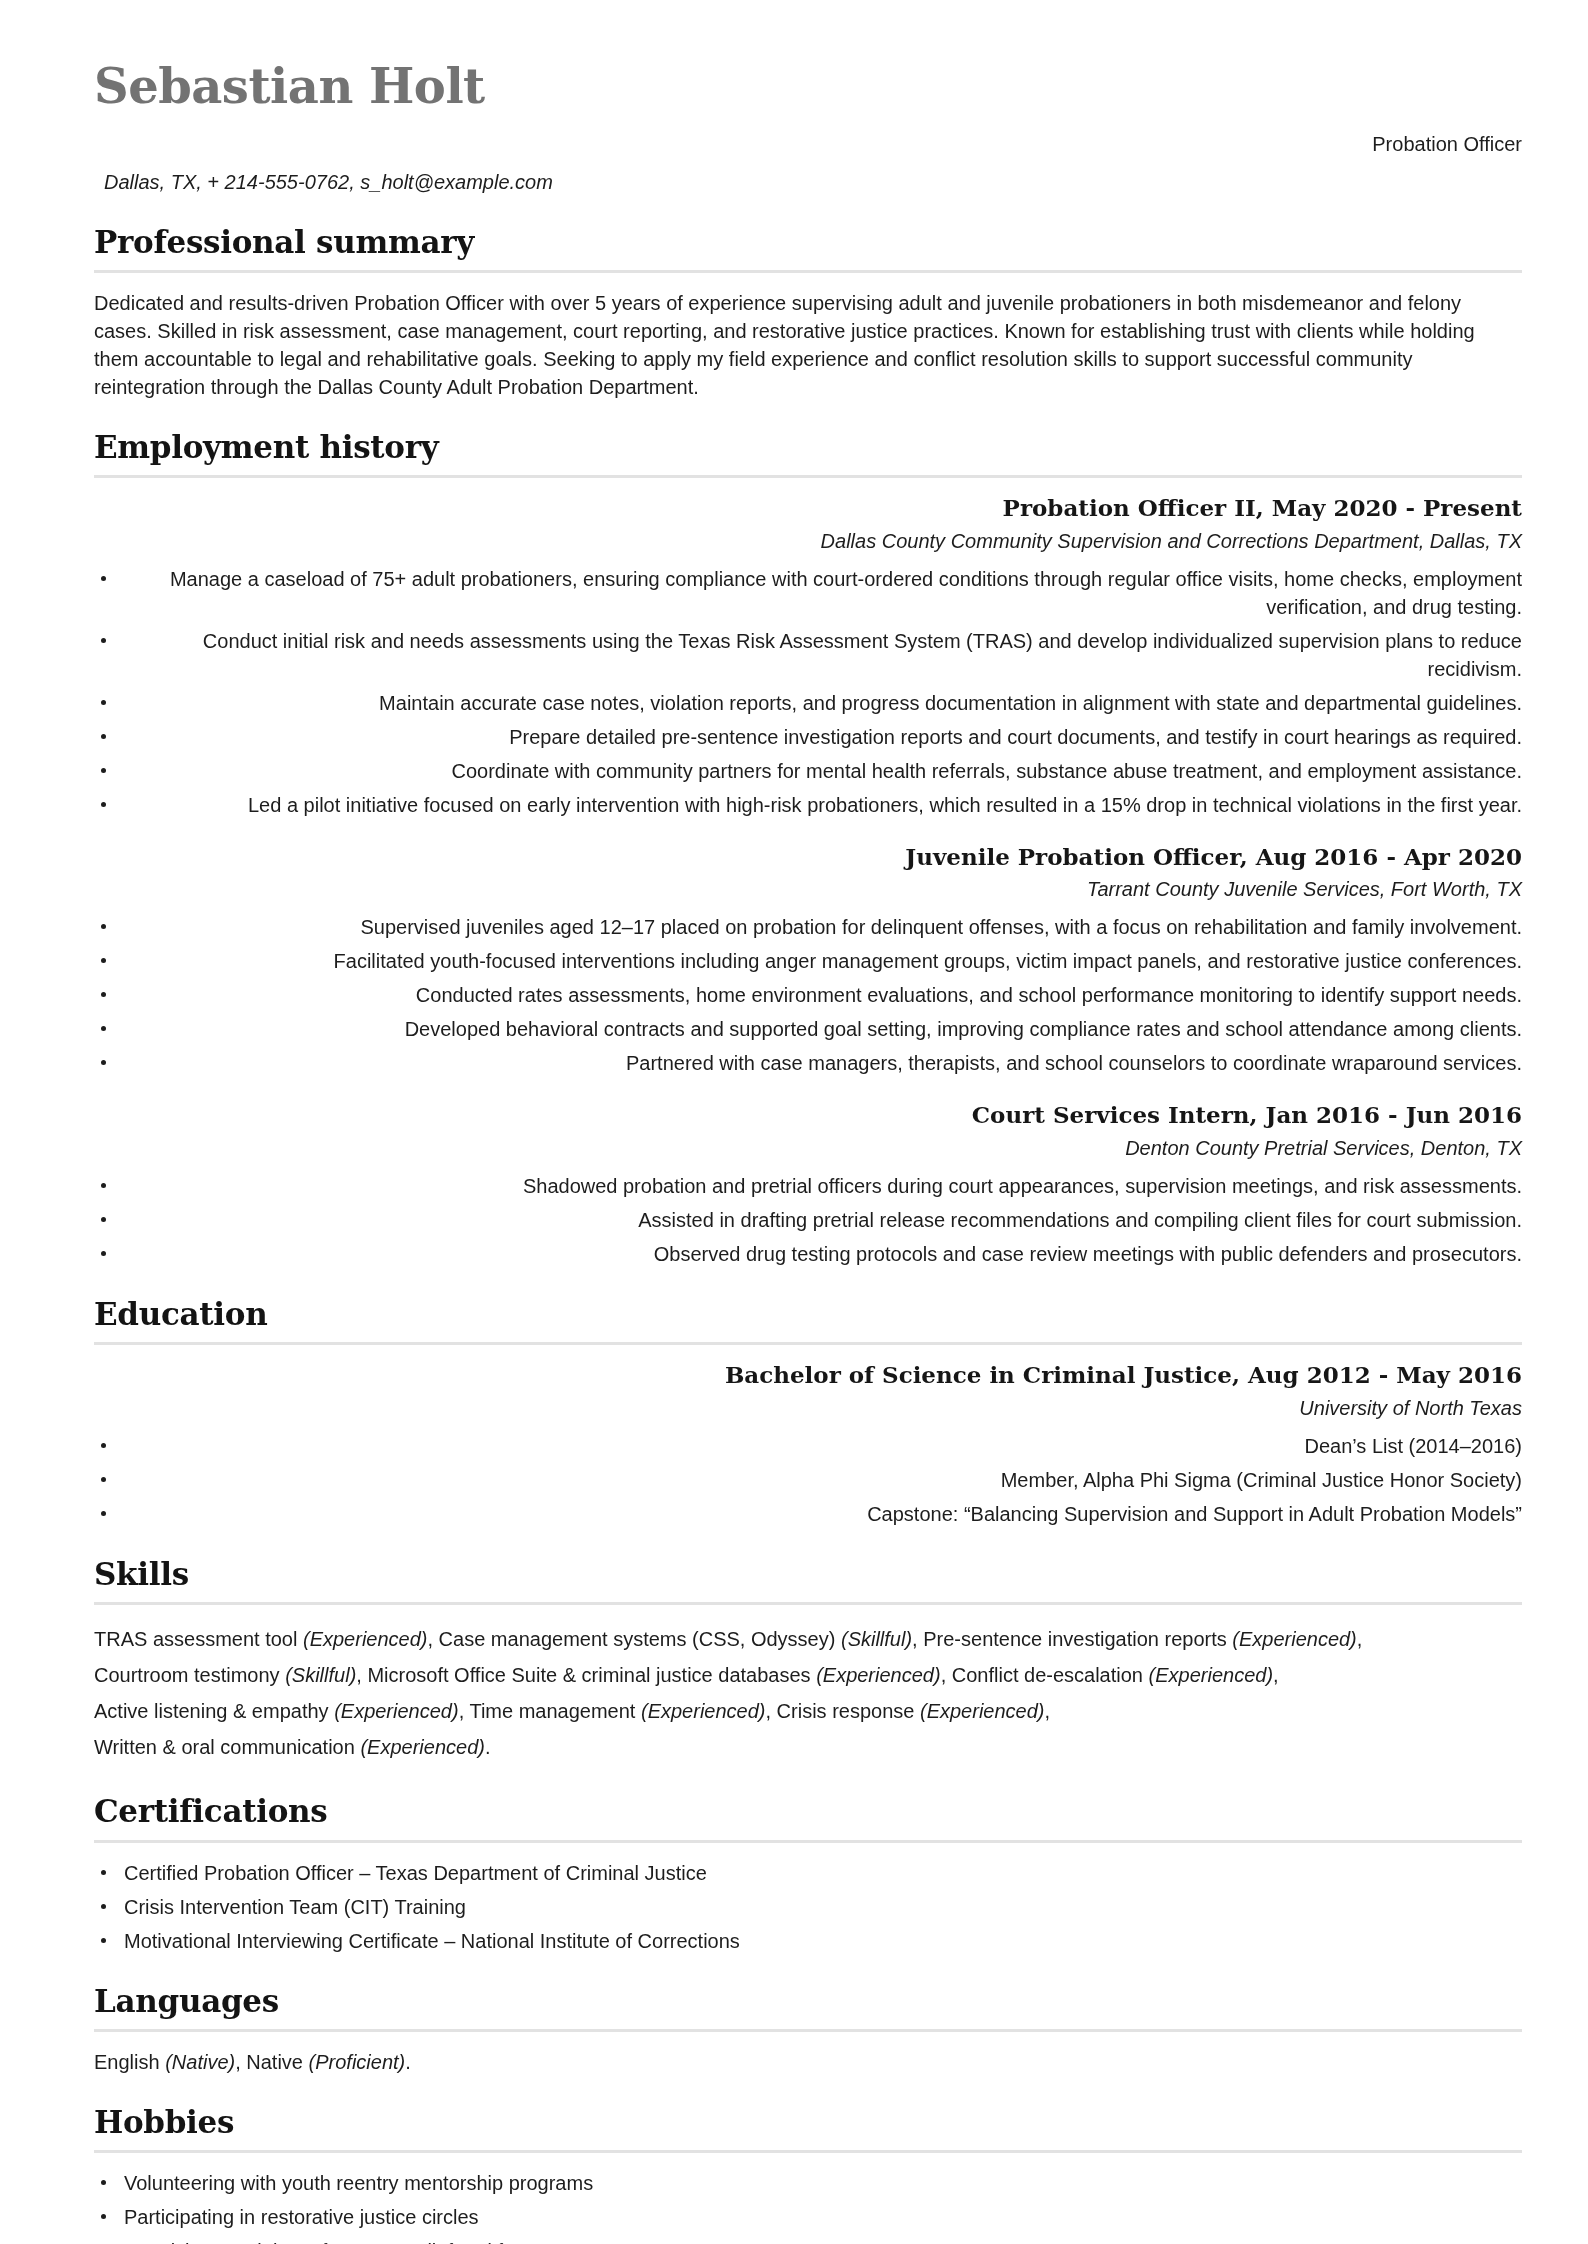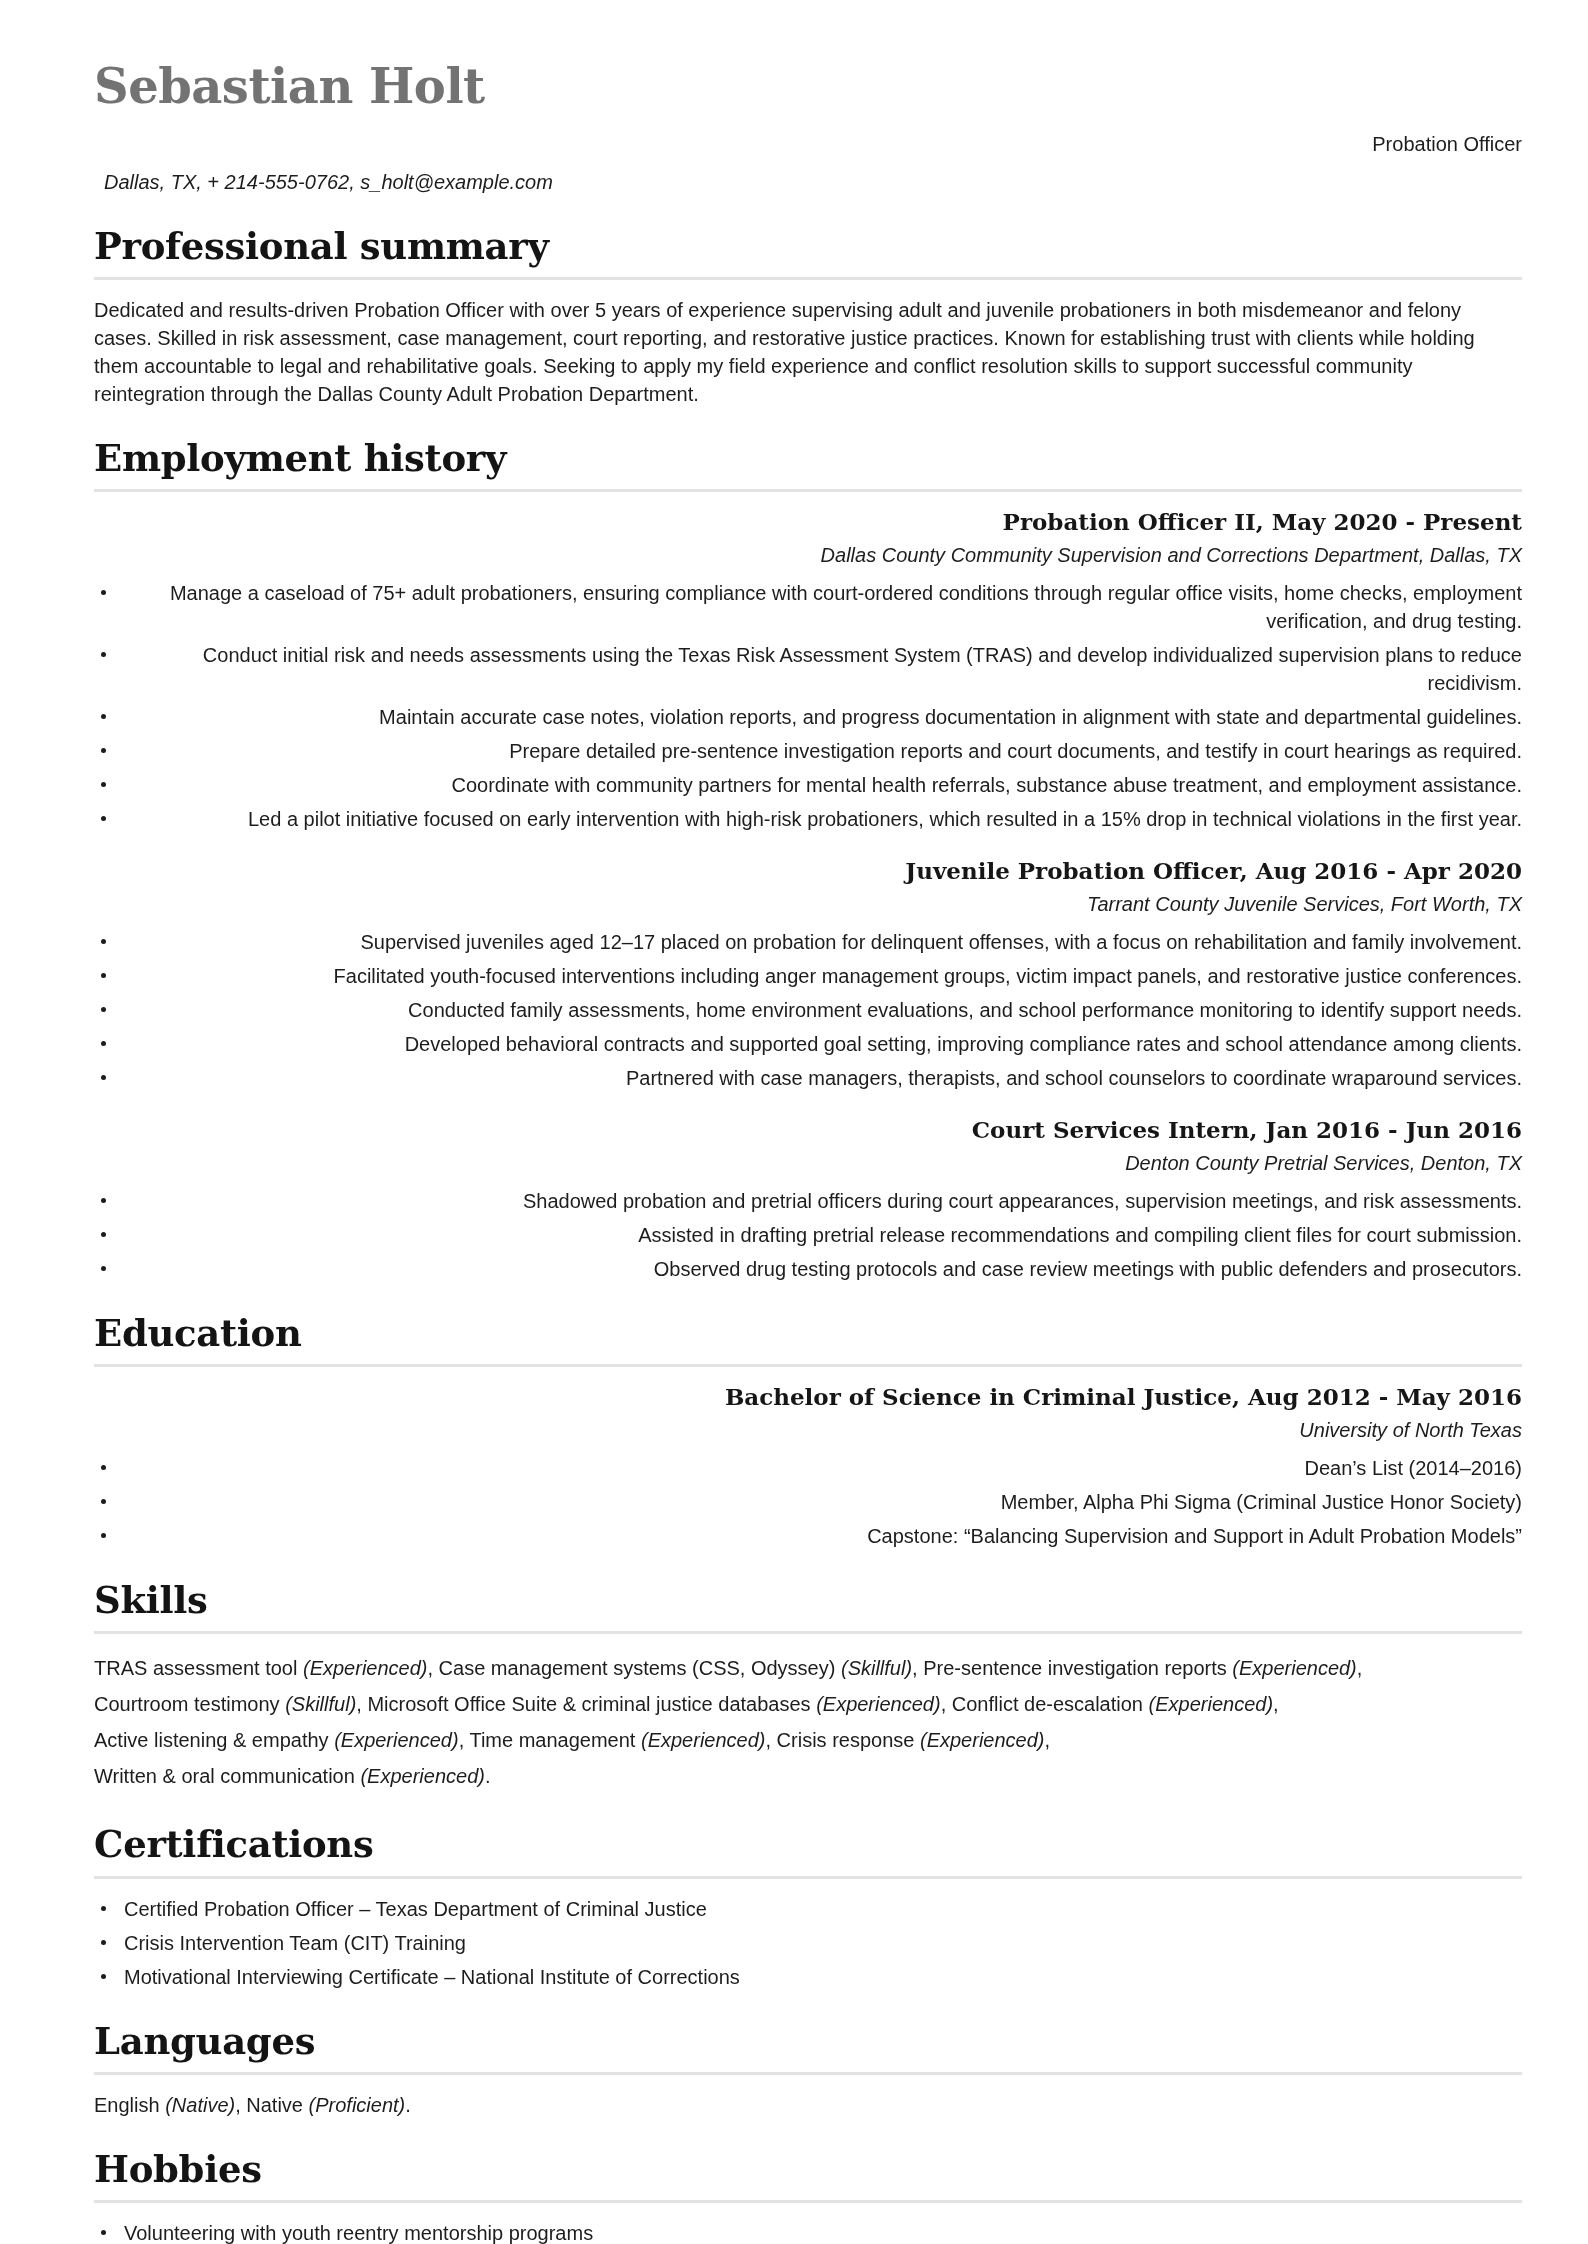--- a/index.html
+++ b/index.html
@@ -22,21 +22,21 @@
     letter-spacing: -0.5px;
     color: #737373;
     margin: 0 0 14px 0;
   }
   .subtitle { margin: 0 0 2px 0; text-align: right; }
   .contact  { margin: 10px; font-style: italic; }
   section { margin-top: 28px; }
   h2 {
     font-family: "DejaVu Serif", serif;
     font-weight: 700;
-    font-size: 37px;
+    font-size: 31px;
     line-height: 1.2;
     letter-spacing: -0.3px;
     color: #141414;
     margin: 0;
     padding-bottom: 9px;
     border-bottom: 3px solid #e2e2e2;
   }
   .section-content { margin-top: 16px; }
   h3 {
     font-family: "DejaVu Serif", serif;
@@ -99,21 +99,21 @@
           <li>Led a pilot initiative focused on early intervention with high-risk probationers, which resulted in a 15% drop in technical violations in the first year.</li>
         </ul>
       </article>
 
       <article class="job">
         <h3>Juvenile Probation Officer, Aug 2016 - Apr 2020</h3>
         <p class="company">Tarrant County Juvenile Services, Fort Worth, TX</p>
         <ul>
           <li>Supervised juveniles aged 12–17 placed on probation for delinquent offenses, with a focus on rehabilitation and family involvement.</li>
           <li>Facilitated youth-focused interventions including anger management groups, victim impact panels, and restorative justice conferences.</li>
-          <li>Conducted family assessments, home environment evaluations, and school performance monitoring to identify support needs.</li>
+          <li>Conducted rates assessments, home environment evaluations, and school performance monitoring to identify support needs.</li>
           <li>Developed behavioral contracts and supported goal setting, improving compliance rates and school attendance among clients.</li>
           <li>Partnered with case managers, therapists, and school counselors to coordinate wraparound services.</li>
         </ul>
       </article>
 
       <article class="job">
         <h3>Court Services Intern, Jan 2016 - Jun 2016</h3>
         <p class="company">Denton County Pretrial Services, Denton, TX</p>
         <ul>
           <li>Shadowed probation and pretrial officers during court appearances, supervision meetings, and risk assessments.</li>

